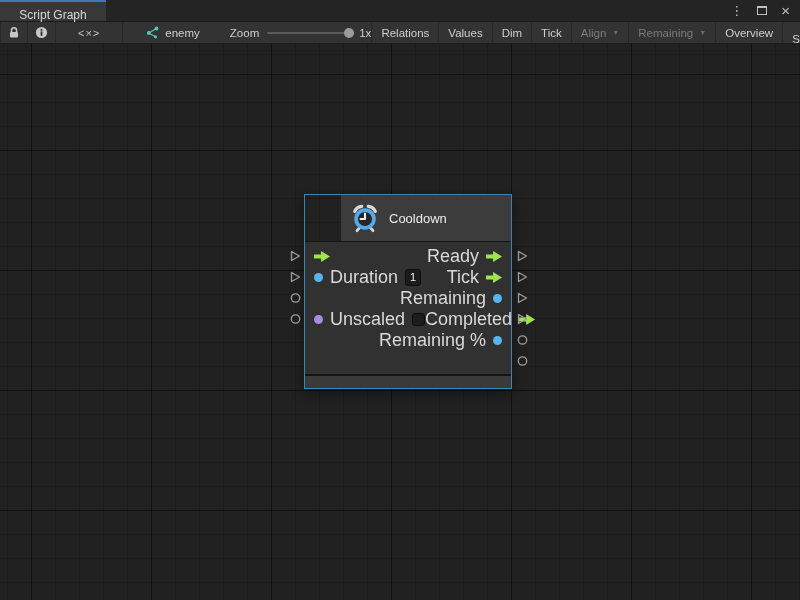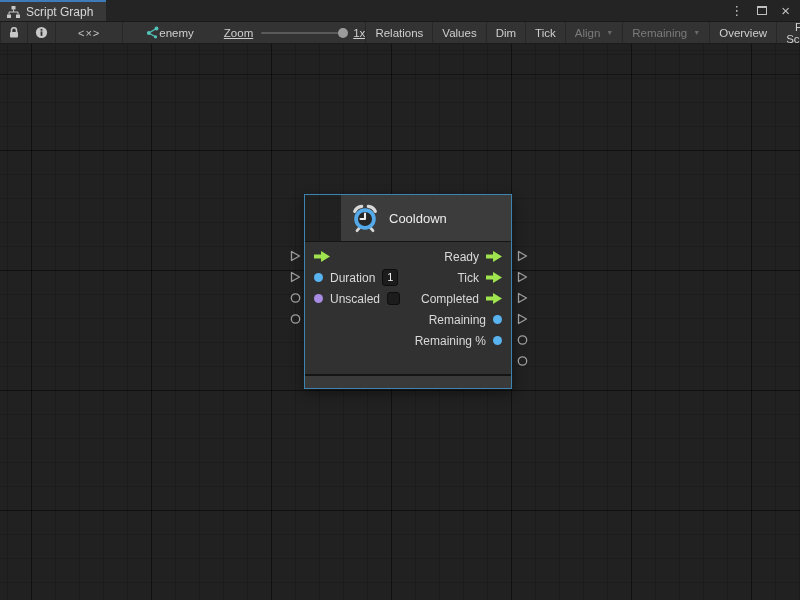--- a/index.html
+++ b/index.html
@@ -4,38 +4,38 @@
 <style>
   * { margin:0; padding:0; box-sizing:border-box; }
   html,body { width:800px; height:600px; overflow:hidden;
     font-family:"Liberation Sans","DejaVu Sans",sans-serif;
     background:#212121; color:#d4d4d4; -webkit-font-smoothing:antialiased; }
 
   
   .titlebar { height:22px; background:#242424; display:flex; align-items:stretch;
     border-bottom:1px solid #1a1a1a; }
   .tab { width:106px; background:#383838; border-top:2px solid #3e7bb8;
-    display:flex; align-items:center; gap:6px; padding:0 7px; }
+    display:flex; align-items:center; gap:6px; padding:0 7px;flex-direction:column; }
   .tab-label { font-size:12px; color:#d8d8d8; white-space:nowrap; }
   .win-controls { margin-left:auto; display:flex; align-items:center; gap:14px; padding-right:10px; }
   .wc { color:#c0c0c0; font-size:13px; line-height:1; cursor:default; }
   .maxbox { width:10px; height:9px; border:1px solid #c0c0c0; border-top-width:2px; }
 
   
   .toolbar { height:22px; background:#333333; border-bottom:1px solid #1c1c1c;
     display:flex; align-items:stretch; font-size:11.5px; color:#cfcfcf; }
   .tbtn { background:transparent; border:none; border-right:1px solid #272727;
     color:#cfcfcf; font-size:11.5px; font-family:inherit; display:flex;
     align-items:center; justify-content:center; gap:4px; padding:8px 9px; height:100%; }
   .tbtn.first { border-left:1px solid #272727; }
   .tbtn.disabled { color:#7b7b7b;align-items:center; }
   .icon-btn { padding:0 7px; }
   .code-glyph { font-size:11px; letter-spacing:1px; color:#c4c4c4; }
-  .breadcrumb { display:flex; align-items:center; gap:0; margin-left:22px; font-size:11.5px; }
-  .zoomctl { display:flex; align-items:center; gap:8px; margin-left:30px;text-decoration:underline; }
+  .breadcrumb { display:flex; align-items:center; gap:6px; margin-left:22px; font-size:11.5px; }
+  .zoomctl { display:flex; align-items:center; gap:8px; margin-left:30px; }
   .slider { position:relative; width:84px; height:2px; background:#5a5a5a; border-radius:1px; }
   .handle { position:absolute; right:-3px; top:-4px; width:10px; height:10px;
     border-radius:50%; background:#9c9c9c; }
   .tb-right { margin-left:auto; display:flex; align-items:stretch; }
   .dd { font-size:7px; color:#8a8a8a; margin-left:2px; }
   .tbtn.disabled .dd { color:#6a6a6a; }
 
   
   .canvas { position:relative; width:800px; height:556px; background-color:#212121;
     background-image:
@@ -52,21 +52,21 @@
   .node-header { height:46px; background:#3c3c3c; display:flex; align-items:center;
     gap:9px; padding:0 9px;margin-left:36px; }
   .node-title { font-size:13px; color:#ececec; }
   .node-body { flex:1; background:#313131; border-top:1px solid #151515; padding-top:4px; }
   .node-gap { height:2px; background:#151515; }
   .node-footer { height:12px; background:#3a3a3a; }
 
   .prow { height:21px; display:flex; align-items:center; justify-content:space-between;
     padding:0 9px; }
   .pleft, .pright { display:flex; align-items:center; gap:7px; }
-  .plabel { font-size:12px; color:#d9d9d9; white-space:nowrap; }
+  .plabel { font-size:18px; color:#d9d9d9; white-space:nowrap; }
   .flow-arrow { width:16px; height:11px; background:#9fe44f;
     clip-path:polygon(0 31%,44% 31%,44% 0,100% 50%,44% 100%,44% 69%,0 69%); }
   .dot { width:9px; height:9px; border-radius:50%; }
   .dot.blue { background:#58b3ef; }
   .dot.purple { background:#a98be4; }
   .valuebox { min-width:16px; height:17px; line-height:15px; padding:0 4px;
     background:#1c1c1c; border:1px solid #0d0d0d; border-radius:3px;
     color:#f0f0f0; font-size:11px; text-align:center; }
   .checkbox { width:13px; height:13px; background:#1c1c1c; border:1px solid #0d0d0d;
     border-radius:3px; }
@@ -181,42 +181,42 @@
           <span class="plabel">Duration</span>
           <span class="valuebox">1</span>
         </div>
         <div class="pright">
           <span class="plabel">Tick</span>
           <span class="flow-arrow"></span>
         </div>
       </div>
 
       <div class="prow">
+        <div class="pleft"></div>
+        <div class="pright">
+          <span class="plabel">Remaining</span>
+          <span class="dot blue"></span>
+        </div>
+      </div>
+
+      <div class="prow">
         <div class="pleft">
           <span class="dot purple"></span>
           <span class="plabel">Unscaled</span>
           <span class="checkbox"></span>
         </div>
         <div class="pright">
           <span class="plabel">Completed</span>
           <span class="flow-arrow"></span>
         </div>
       </div>
 
       <div class="prow">
         <div class="pleft"></div>
         <div class="pright">
-          <span class="plabel">Remaining</span>
-          <span class="dot blue"></span>
-        </div>
-      </div>
-
-      <div class="prow">
-        <div class="pleft"></div>
-        <div class="pright">
           <span class="plabel">Remaining %</span>
           <span class="dot blue"></span>
         </div>
       </div>
     </div>
 
     <div class="node-gap"></div>
     <div class="node-footer"></div>
   </div>
 

